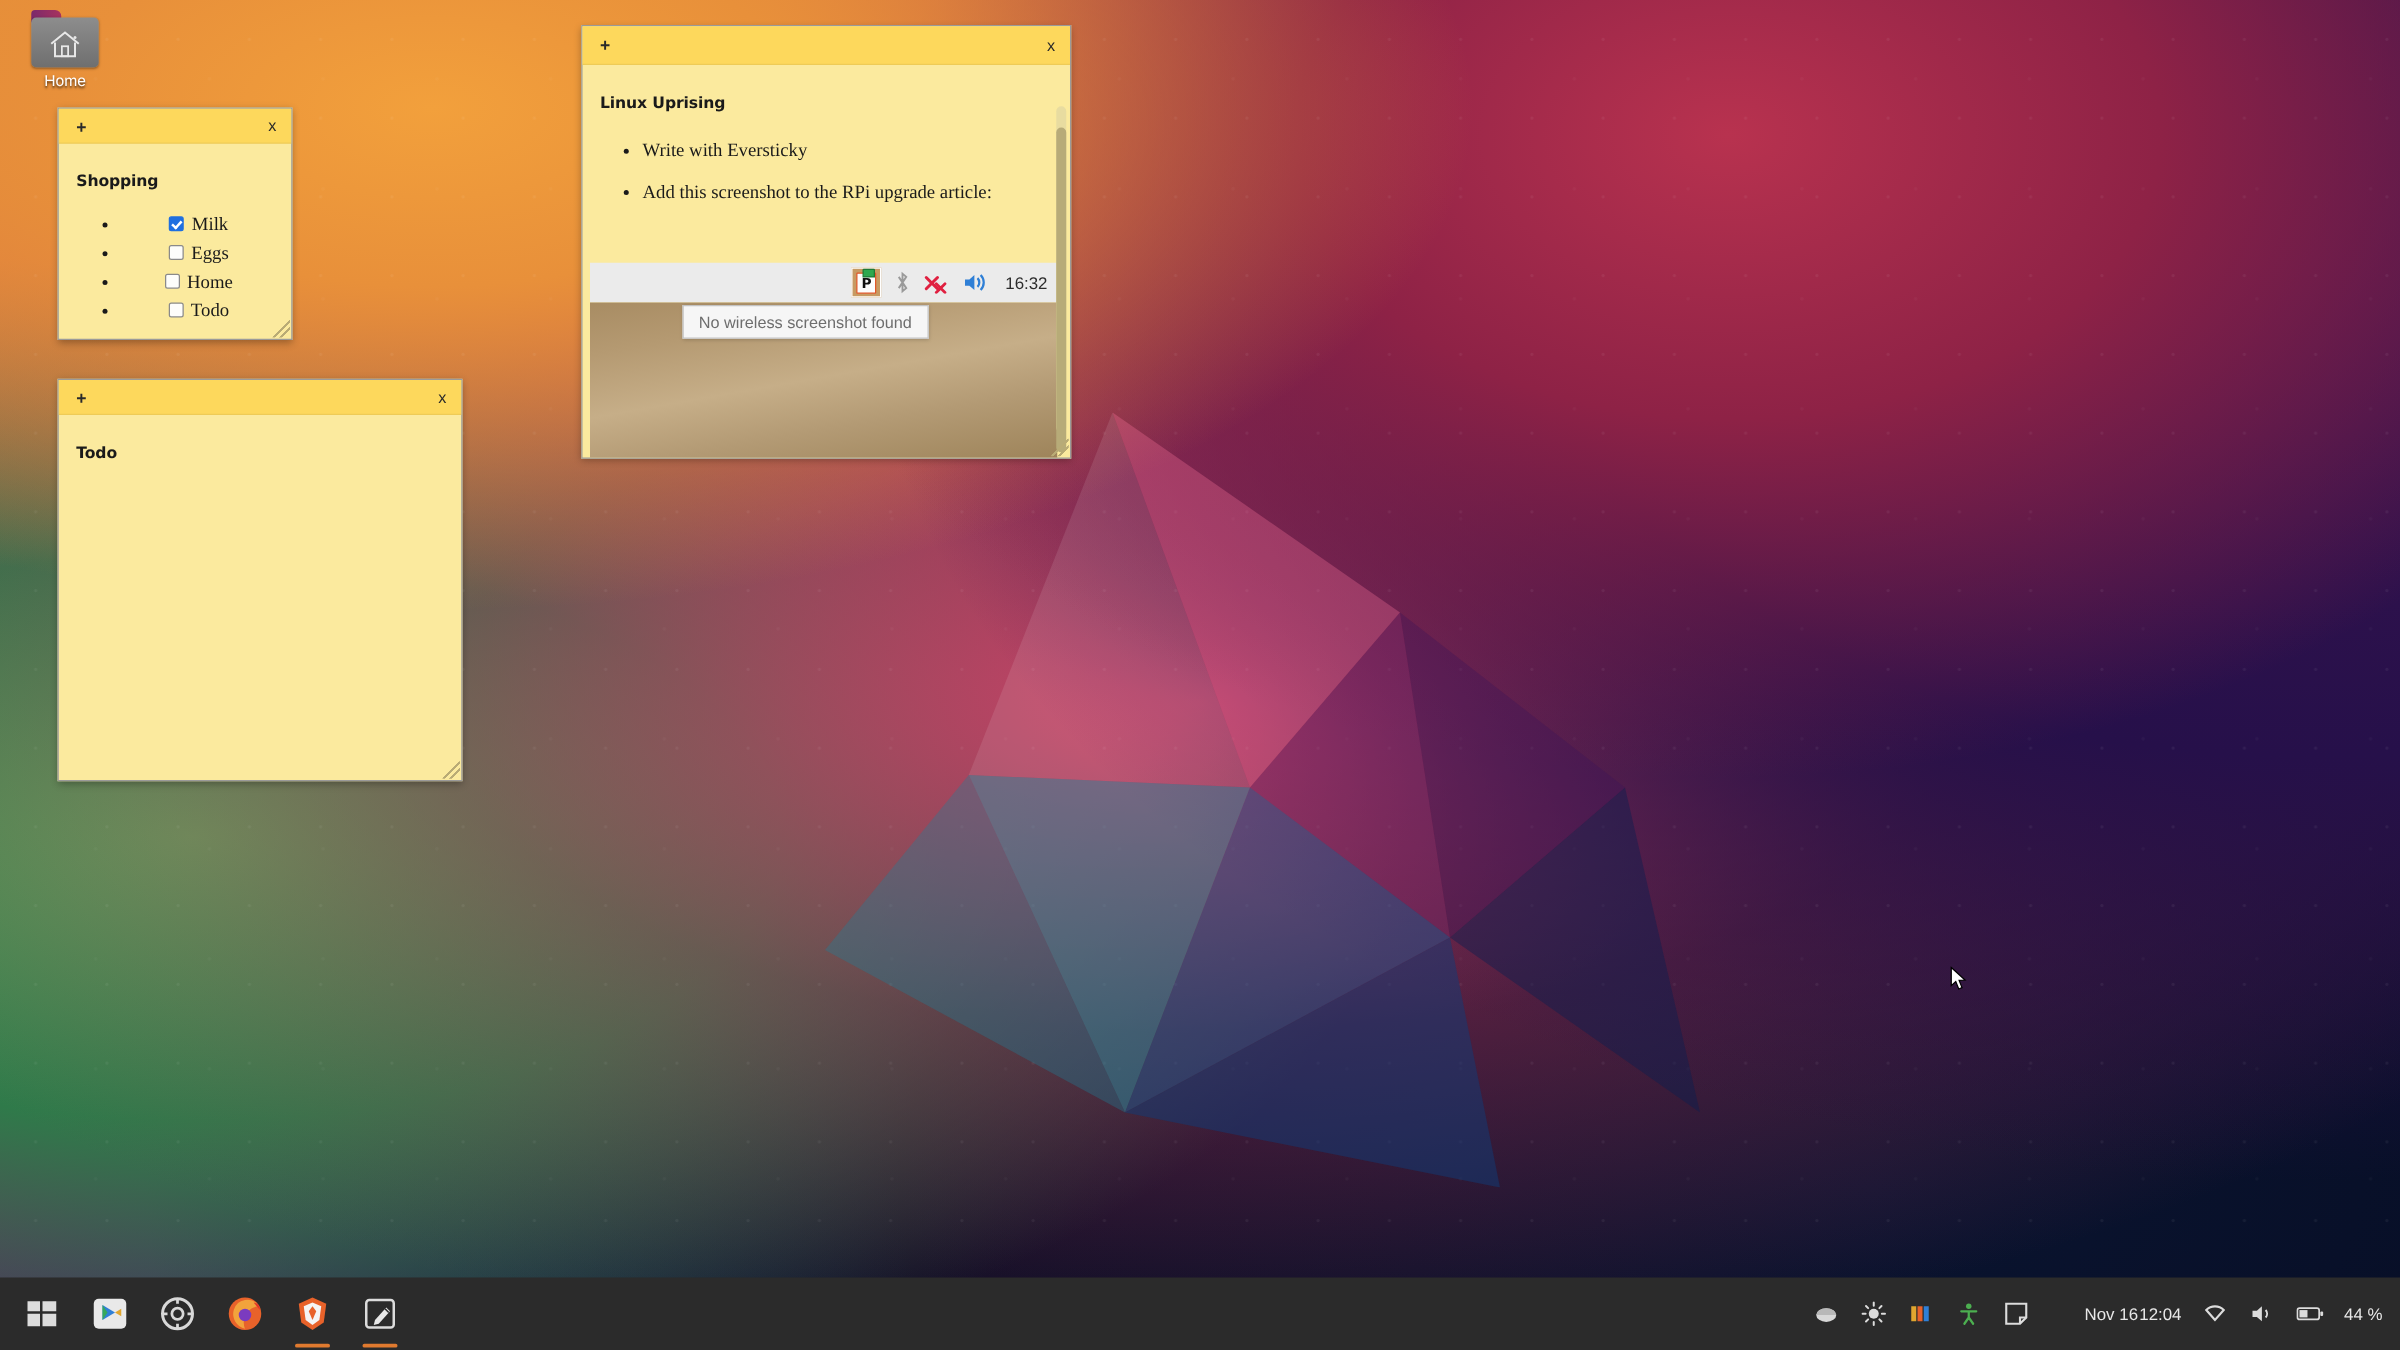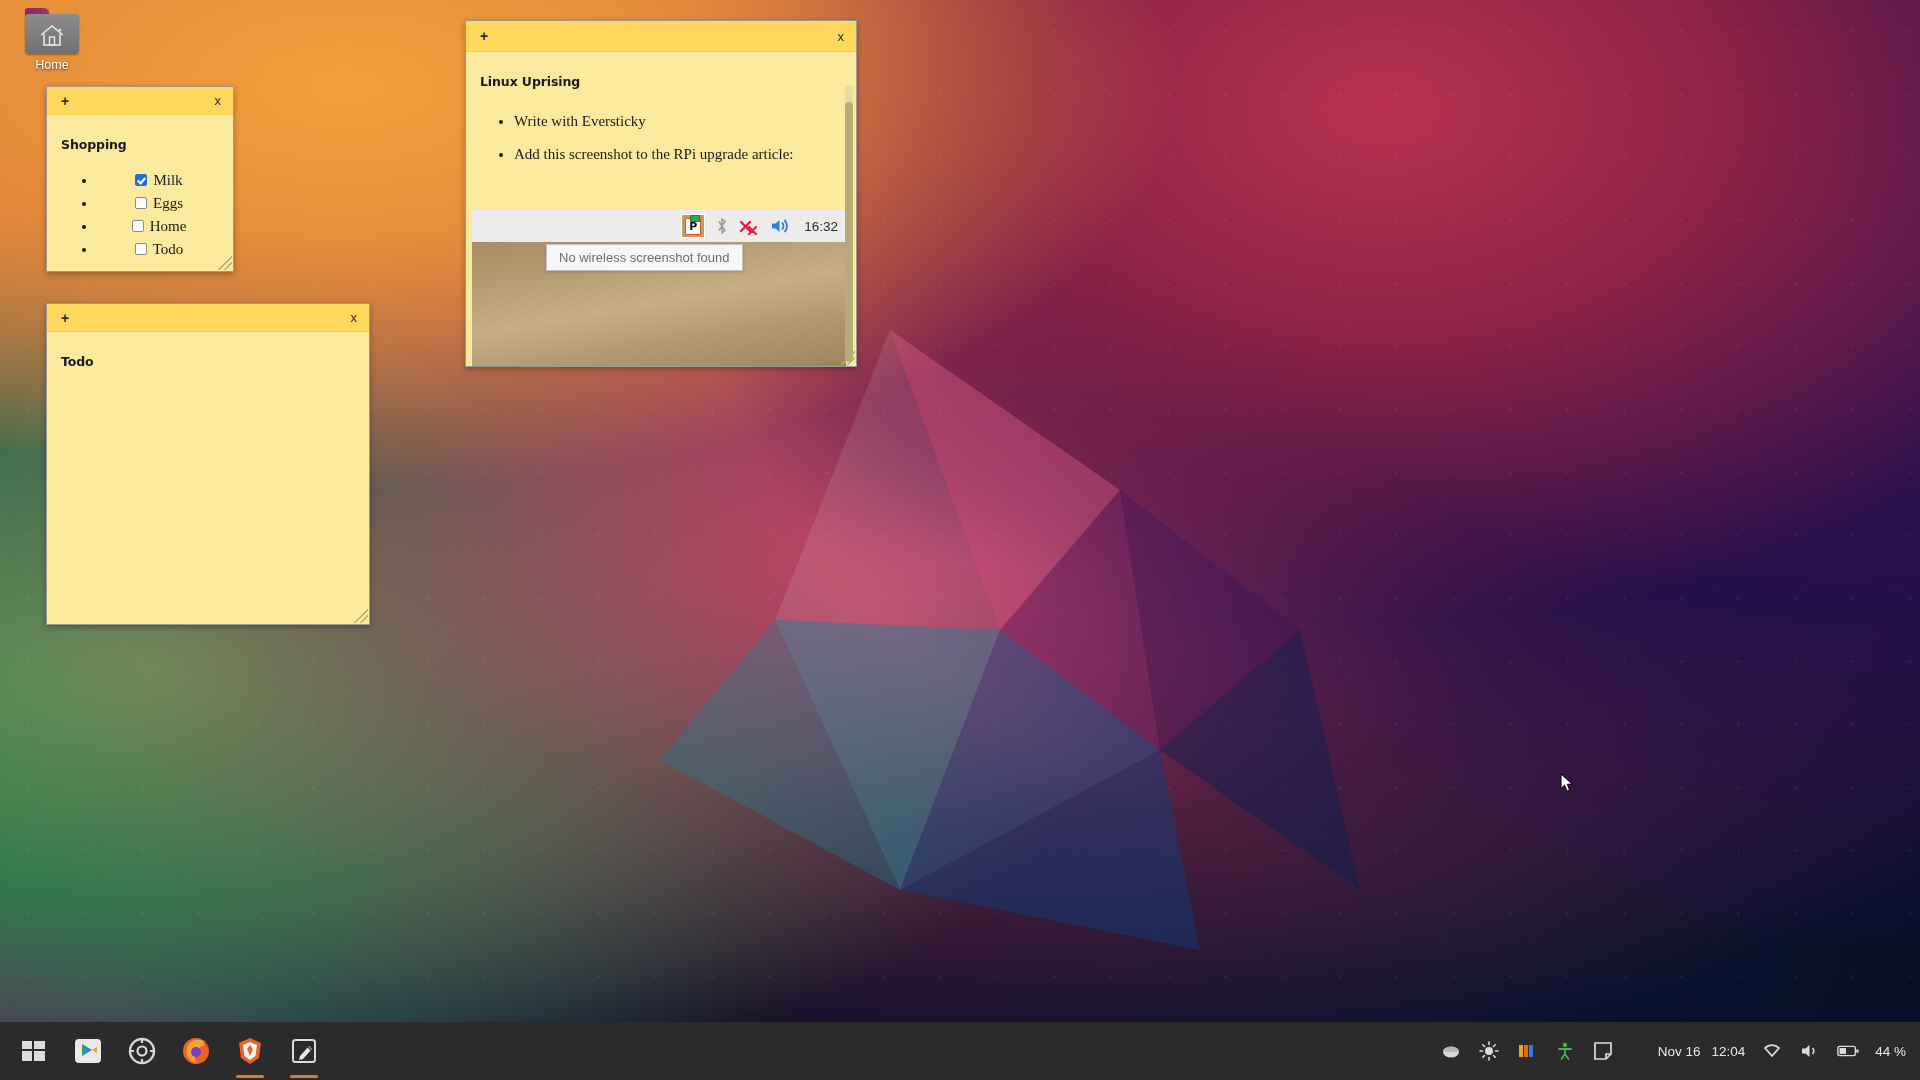--- a/index.html
+++ b/index.html
@@ -205,21 +205,21 @@
   .tb-right { display: flex; align-items: center; gap: 16px; }
   .launcher {
     width: 40px; height: 40px; display: flex; align-items: center;
     justify-content: center; cursor: pointer; position: relative;
   }
   .launcher.active::after {
     content: ""; position: absolute; left: 6px; right: 6px; bottom: -7px;
     height: 3px; background: #e07a2f; border-radius: 2px;
   }
   .sys-ico { width: 22px; height: 22px; display: flex; align-items: center; justify-content: center; cursor: pointer; }
-  #tb-datetime { color: #e8e8e8; font-size: 13.5px; display: flex; gap: 11px; cursor: pointer; margin-left: 28px; }
+  #tb-datetime { color: #e8e8e8; font-size: 13.5px; display: flex; gap: 1px; cursor: pointer; margin-left: 28px; }
   #tb-battery { color: #e8e8e8; font-size: 13.5px; }
   #cursor-arrow { position: absolute; left: 1560px; top: 773px; z-index: 60; pointer-events: none; }
 </style>
 </head>
 <body>
 
 <div id="desktop">
 
   <svg class="facet" style="left:600px; top:330px; width:760px; height:620px;" viewBox="0 0 760 620">
     <polygon points="175,290 290,0 400,300" fill="rgba(255,255,255,0.10)"></polygon>

